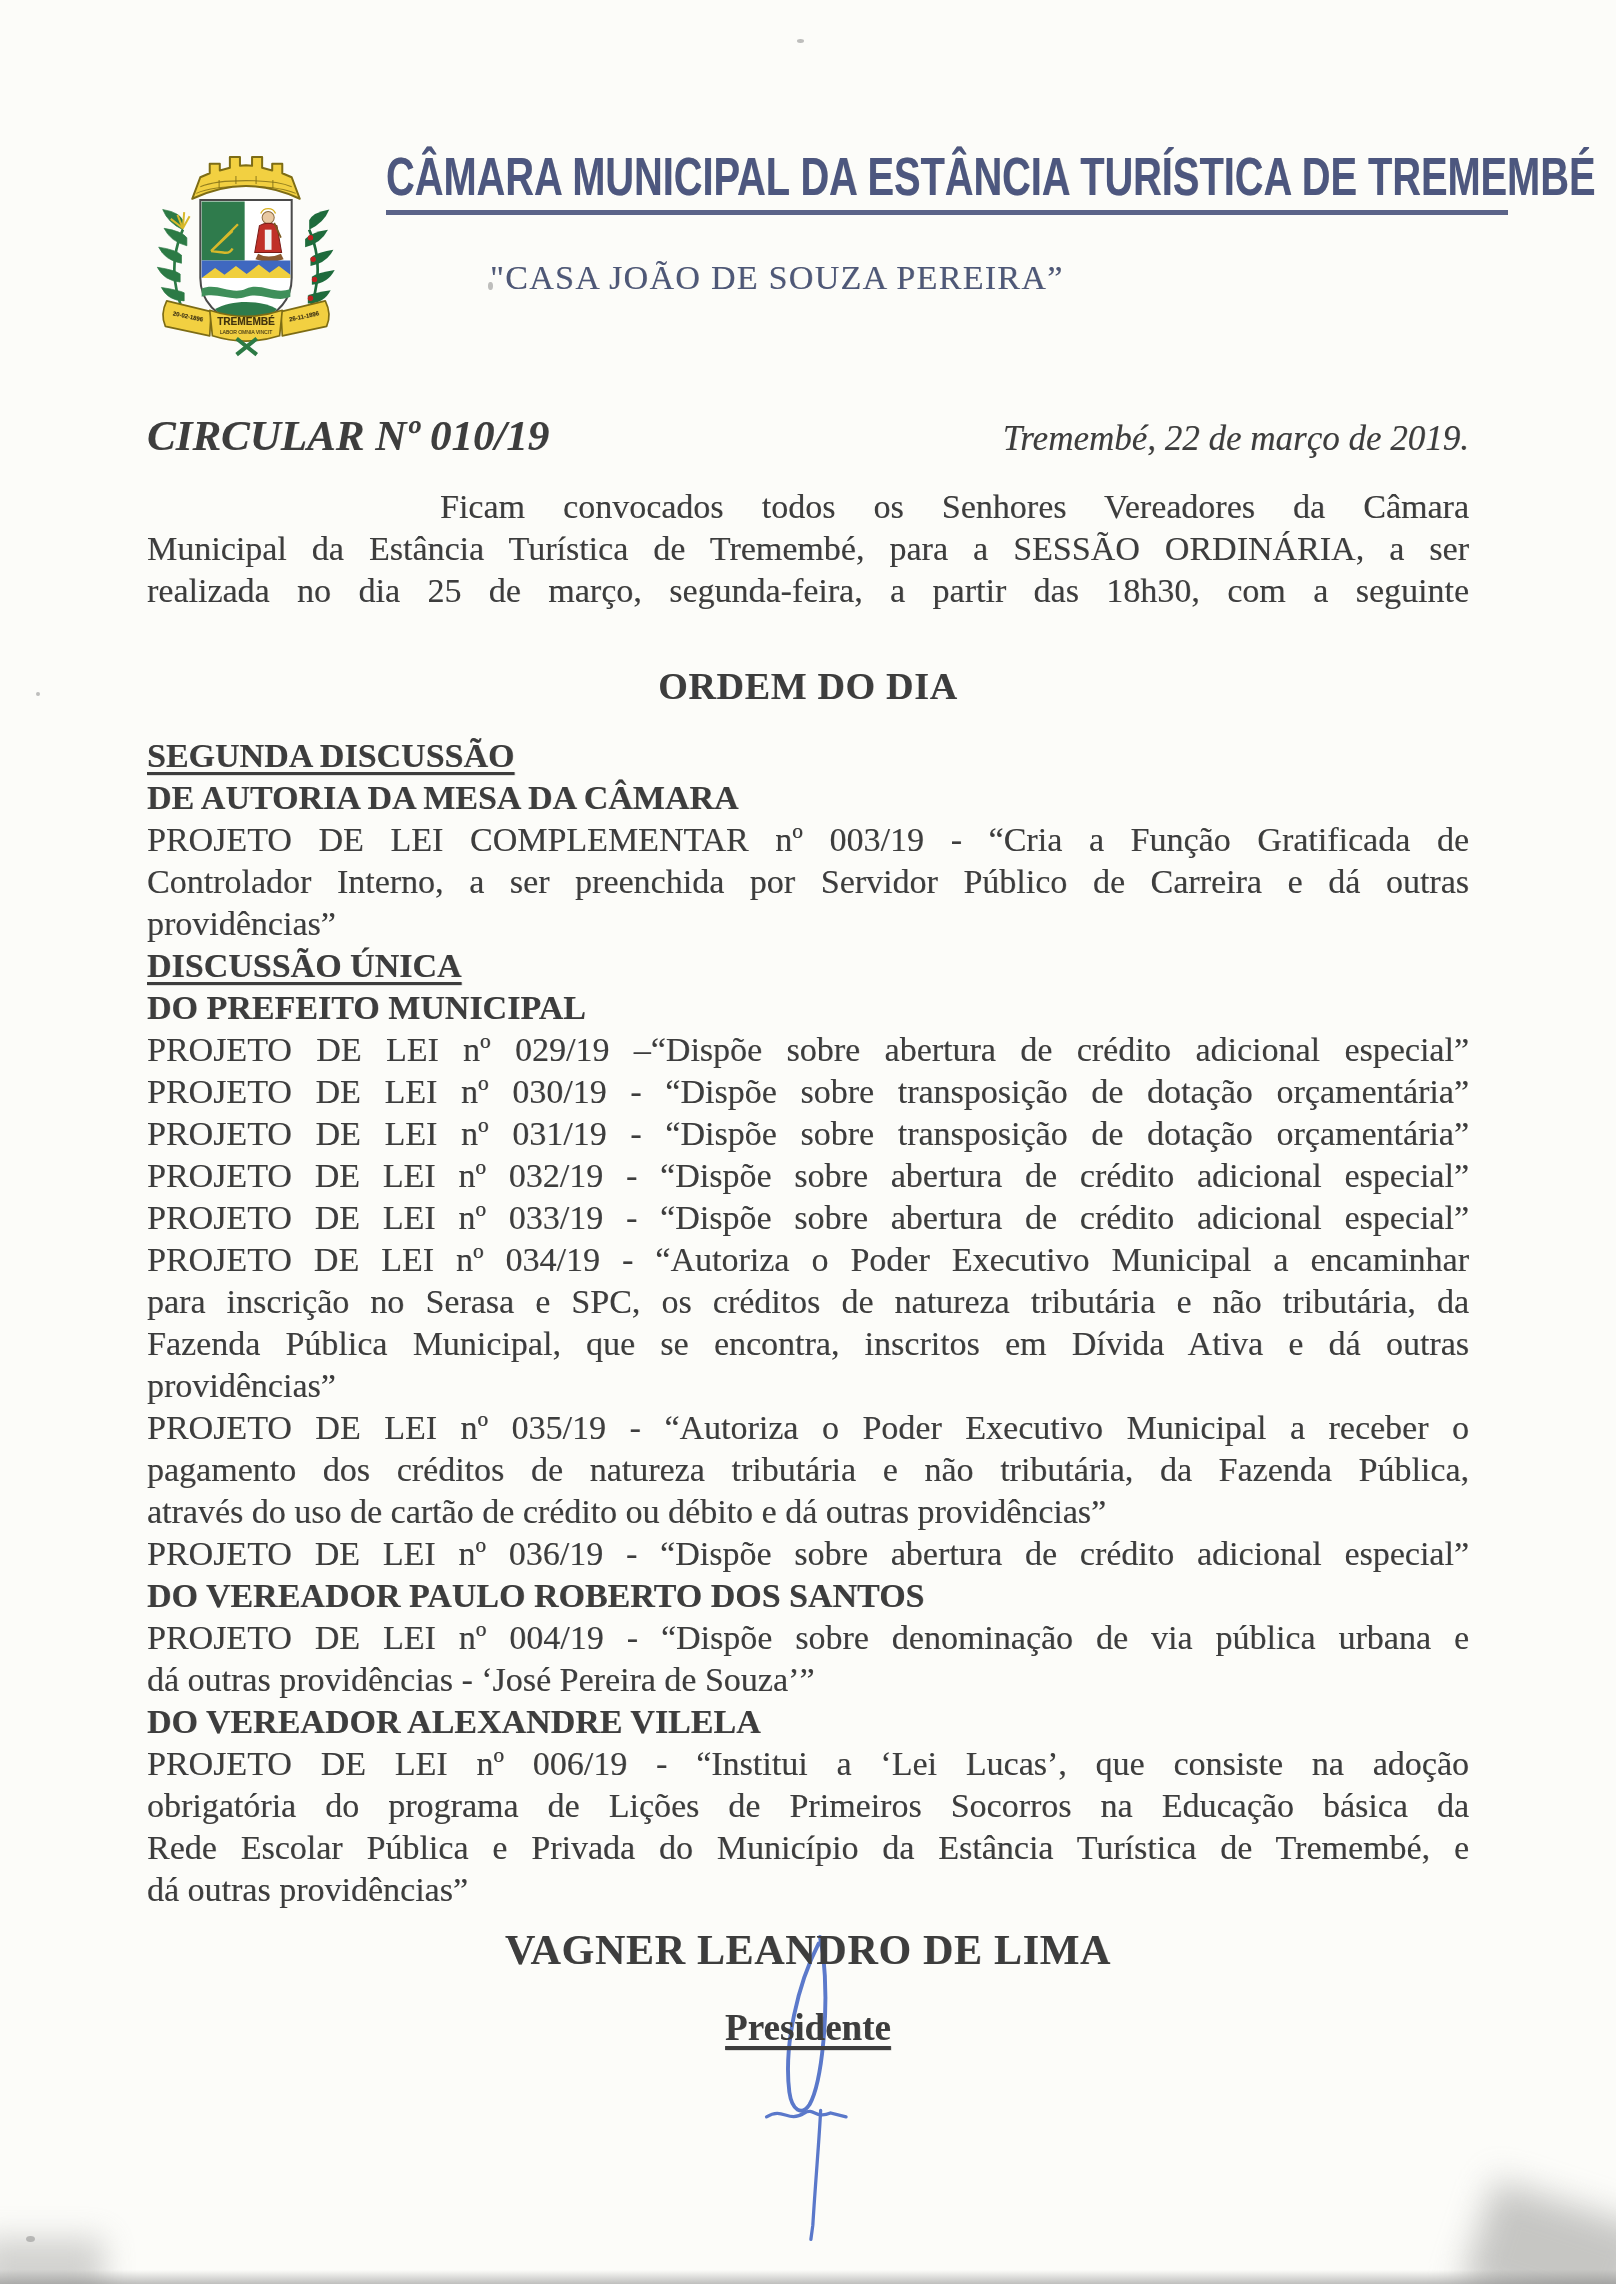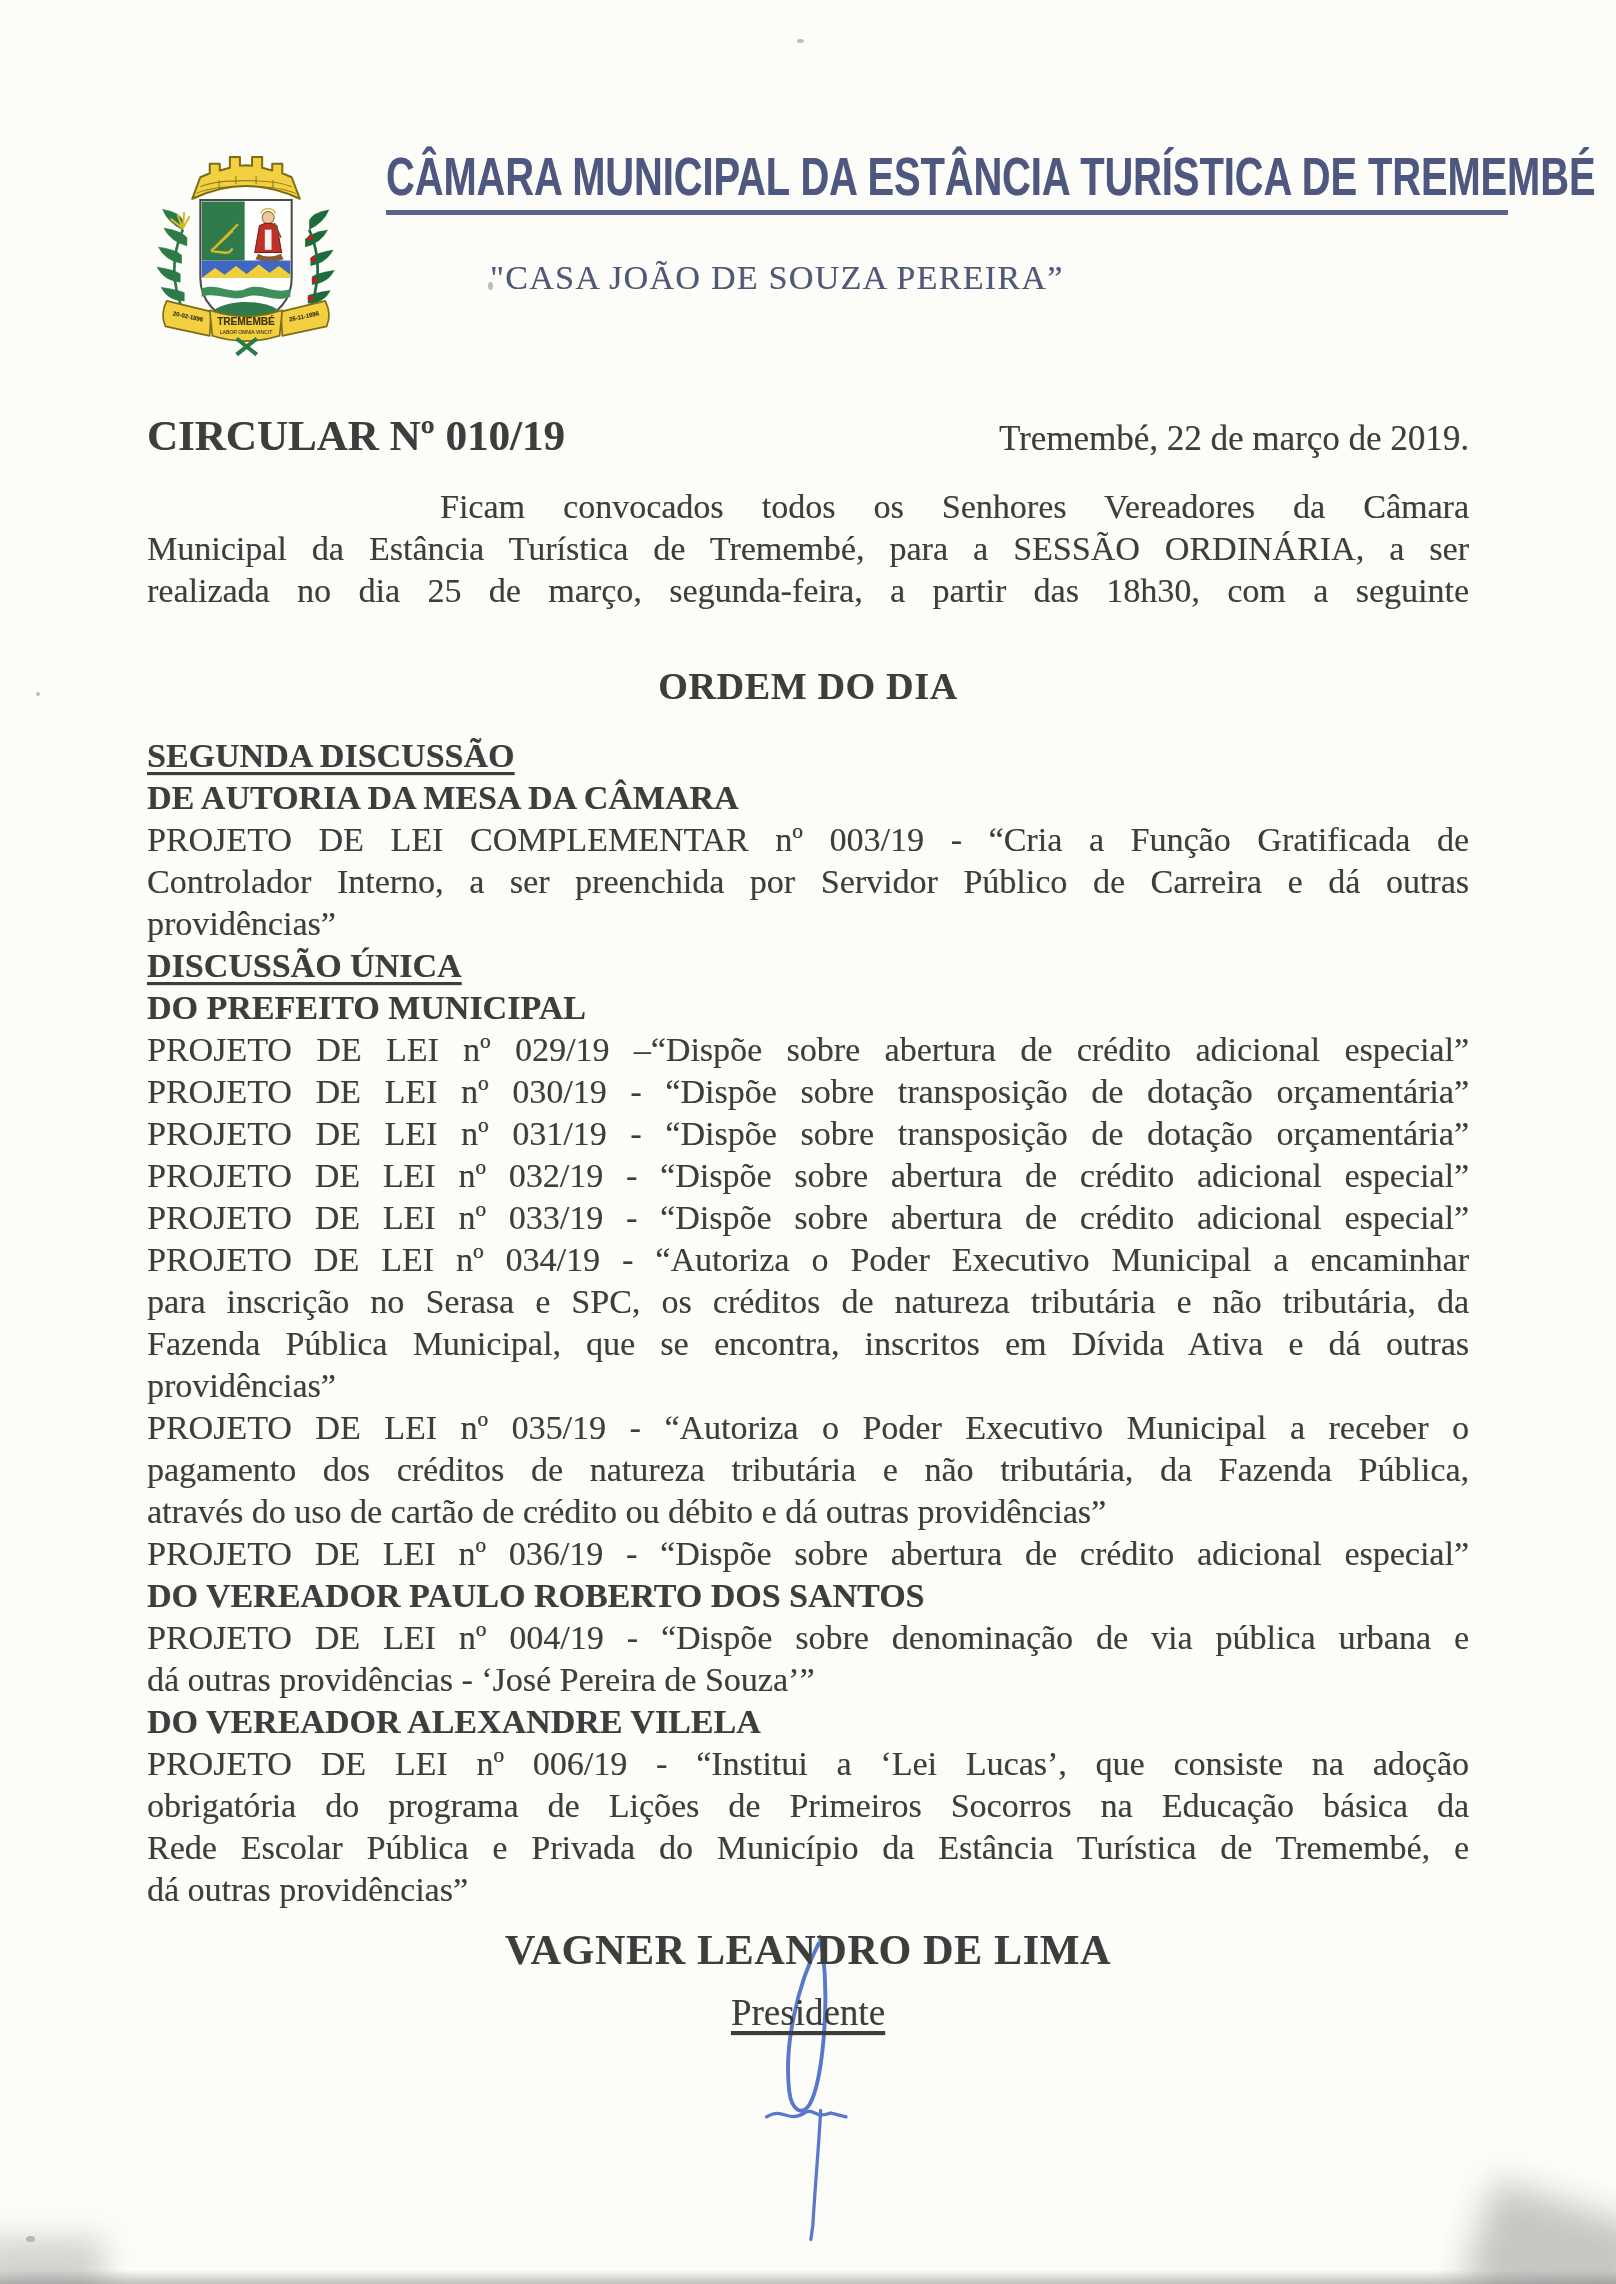--- a/index.html
+++ b/index.html
@@ -26,33 +26,33 @@
   }
   .org-underline{position:absolute;left:386px;top:210px;width:1122px;height:5.2px;background:var(--title_blue);opacity:.92;}
   .house-name{
     position:absolute;left:490px;top:259px;white-space:nowrap;
     font-size:34px;letter-spacing:1.3px;color:var(--subtitle_blue);
   }
 
   .crest{position:absolute;left:125px;top:145px;width:242px;height:215px;}
 
   .letter{position:absolute;left:147px;top:411px;width:1322px;}
-  .headline{display:flex;justify-content:space-between;align-items:baseline;height:53px;}
+  .headline{display:flex;justify-content:space-between;align-items:baseline;height:53px;font-style:italic;}
   .circ-no{font-weight:700;font-size:43px;white-space:nowrap;}
   .dateline{font-size:35px;white-space:nowrap;}
   .intro{margin-top:22px;}
   .line{font-size:34px;line-height:42px;min-height:42px;}
   .j{text-align:justify;text-align-last:justify;}
   .h{font-weight:700;}
   .hu{font-weight:700;text-decoration:underline;text-decoration-thickness:3.3px;text-underline-offset:4.6px;}
   .order-title{margin-top:51px;margin-bottom:26px;text-align:center;font-weight:700;font-size:38px;line-height:46px;letter-spacing:0.7px;}
 
   .sig-block{position:absolute;left:147px;top:1926px;width:1322px;text-align:center;}
   .sig-name{font-weight:700;font-size:42px;line-height:48px;letter-spacing:0.7px;}
-  .sig-role{display:inline-block;margin-top:17px;font-weight:400;font-size:37px;
+  .sig-role{display:inline-block;margin-top:32px;font-weight:700;font-size:37px;
     text-decoration:underline;text-decoration-thickness:3.9px;text-underline-offset:5.9px;}
   .signature-svg{position:absolute;left:722px;top:1920px;width:196px;height:326px;}
 
   
   .speck{position:absolute;background:#8a8a8a;border-radius:50%;opacity:.55;}
   .edge-bottom{position:absolute;left:0;bottom:0;width:100%;height:14.3px;
     background:linear-gradient(to top,rgba(130,130,130,.5),rgba(130,130,130,0));}
   .corner-br{position:absolute;right:-26px;bottom:-30px;width:169px;height:111px;background:#9a9a98;
     filter:blur(17px);opacity:.55;transform:rotate(18deg);}
   .corner-bl{position:absolute;left:-19.6px;bottom:-26px;width:124px;height:72px;background:#a0a09e;

